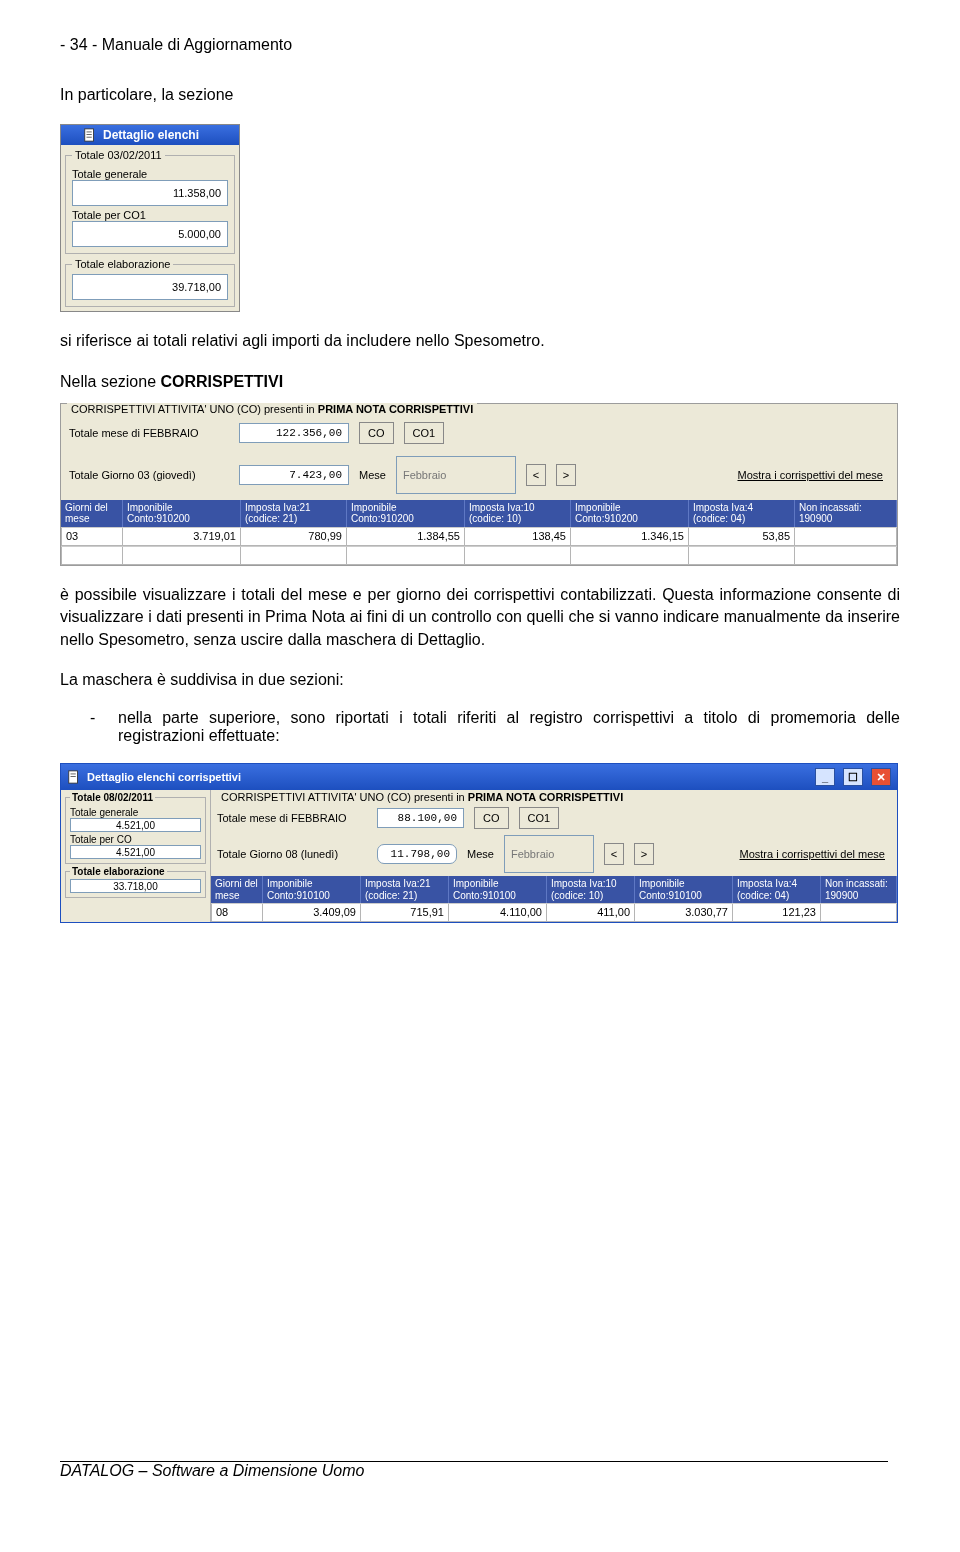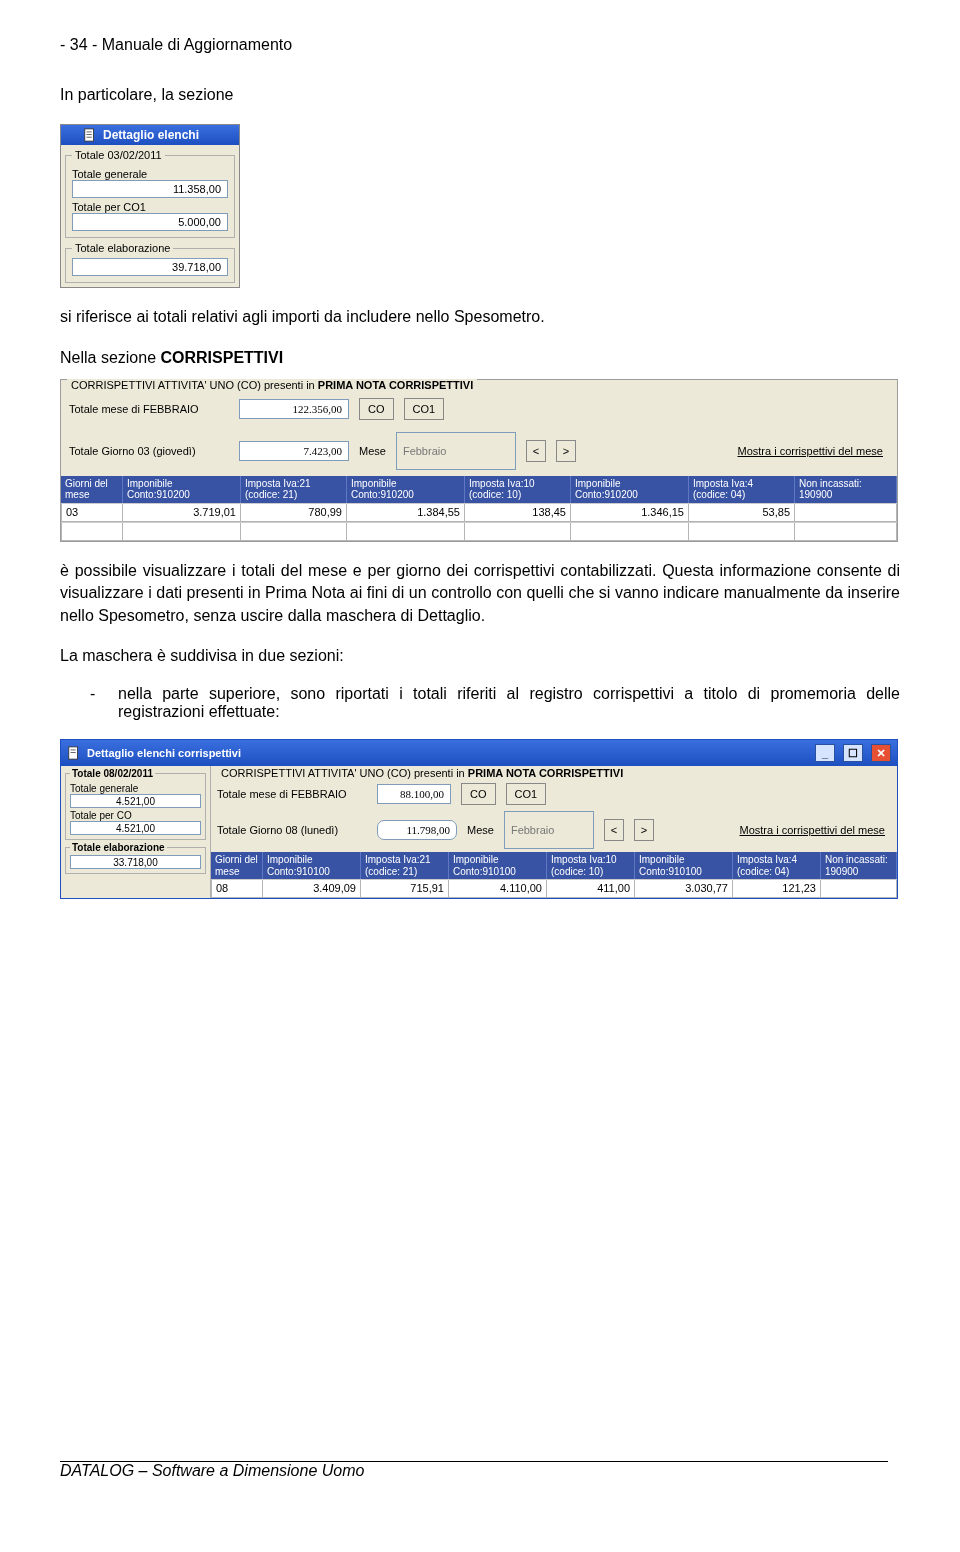--- a/index.html
+++ b/index.html
@@ -15,31 +15,31 @@
   hr.footer-rule { margin-top: 8px; border: none; border-top: 1px solid #000; }
   .page-footer { position: absolute; bottom: 20px; left: 60px; right: 72px; font-size: 16px; font-style: italic; }
 
   
   .det-box { width: 180px; border: 1px solid #888; background: #ece9d8; font-family: Tahoma, sans-serif; font-size: 12px; }
   .det-title { background: linear-gradient(#3a6fe0, #1d4fbf); color: #fff; font-weight: bold; padding: 3px 22px; display: flex; align-items: center; gap: 6px; }
   .det-title svg { width: 14px; height: 14px; }
   .det-fieldset { margin: 4px; border: 1px solid #b0b0b0; padding: 4px 6px 6px; }
   .det-legend { font-size: 11px; padding: 0 3px; color: #000; }
   .det-label { font-size: 11px; margin-top: 3px; }
-  .det-input { width: 100%; height: 18px; border: 1px solid #7f9db9; background: #fff; font-family: Tahoma, sans-serif; font-size: 11px; text-align: right; padding: 2px 6px; }
+  .det-input { width: 100%; height: 26px; border: 1px solid #7f9db9; background: #fff; font-family: Tahoma, sans-serif; font-size: 11px; text-align: right; padding: 2px 6px; }
 
   
   .cor-panel { border: 1px solid #9c9c9c; background: #ece9d8; font-family: Tahoma, sans-serif; font-size: 11px; }
   .cor-panel.first { width: 838px; margin: 8px 0; }
   .cor-legend-row { display: flex; align-items: center; padding: 0 6px; border-bottom: 0; }
   .cor-legend { font-size: 11px; background: #ece9d8; position: relative; top: -1px; padding: 0 4px; }
   .cor-legend strong { font-weight: bold; }
   .cor-form-row { display: flex; align-items: center; gap: 10px; padding: 6px 8px; flex-wrap: nowrap; }
   .cor-field-lbl { font-size: 11px; white-space: nowrap; }
-  .cor-inp { height: 20px; border: 1px solid #7f9db9; background: #fff; font-family: Liberation Serif, serif; font-size: 11px; text-align: right; padding: 2px 6px; }
+  .cor-inp { height: 20px; border: 1px solid #7f9db9; background: #fff; font-family: Liberation Mono, monospace; font-size: 11px; text-align: right; padding: 2px 6px; }
   .cor-btn { height: 22px; border: 1px solid #888; background: #ece9d8; font-family: Tahoma, sans-serif; font-size: 11px; padding: 0 8px; cursor: pointer; }
   .cor-select { height: 38px; border: 1px solid #7f9db9; background: #ece9d8; font-family: Tahoma, sans-serif; font-size: 11px; padding: 0 6px; color: #777; }
   .nav-btn { width: 20px; text-align: center; padding: 0; }
   .cor-link { font-size: 11px; text-decoration: underline; cursor: pointer; margin-left: auto; padding-right: 6px; }
   .grid-head { display: flex; background: #3953a4; color: #fff; font-size: 10px; }
   .grid-head .gh { border-right: 1px solid #5f78c4; padding: 2px 4px; line-height: 1.15; }
   .grid-row { display: flex; background: #fff; font-size: 11px; border-top: 1px solid #ccc; }
   .grid-row .gc { border: 1px solid #b5b5b5; border-top: none; border-left: none; padding: 2px 4px; text-align: right; height: 18px; }
   .grid-row .gc:first-child { border-left: 1px solid #b5b5b5; text-align: left; }
   .grid-container { margin: 0; }
@@ -205,21 +205,21 @@
         </fieldset>
       </div>
       <div class="win-right">
         <div class="cor-legend-row" style="padding-top:2px;">
           <span class="cor-legend">
             <span>CORRISPETTIVI ATTIVITA' UNO   (CO)  presenti in </span><strong>PRIMA NOTA  CORRISPETTIVI</strong>
           </span>
         </div>
         <div class="cor-form-row" style="padding:3px 6px;">
           <span class="cor-field-lbl" style="width:150px;">Totale mese di FEBBRAIO</span>
-          <input class="cor-inp" style="width: 74px;" value="88.100,00">
+          <input class="cor-inp" style="width: 87px;" value="88.100,00">
           <button class="cor-btn">CO</button>
           <button class="cor-btn">CO1</button>
         </div>
         <div class="cor-form-row" style="padding:3px 6px;">
           <span class="cor-field-lbl" style="width:150px;">Totale Giorno 08 (lunedì)</span>
           <input class="cor-inp" style="width: 80px; border-radius: 7px;" value="11.798,00">
           <span class="cor-field-lbl">Mese</span>
           <input class="cor-select" style="width: 90px;" readonly="" value="Febbraio">
           <button class="cor-btn nav-btn">&lt;</button>
           <button class="cor-btn nav-btn">&gt;</button>

